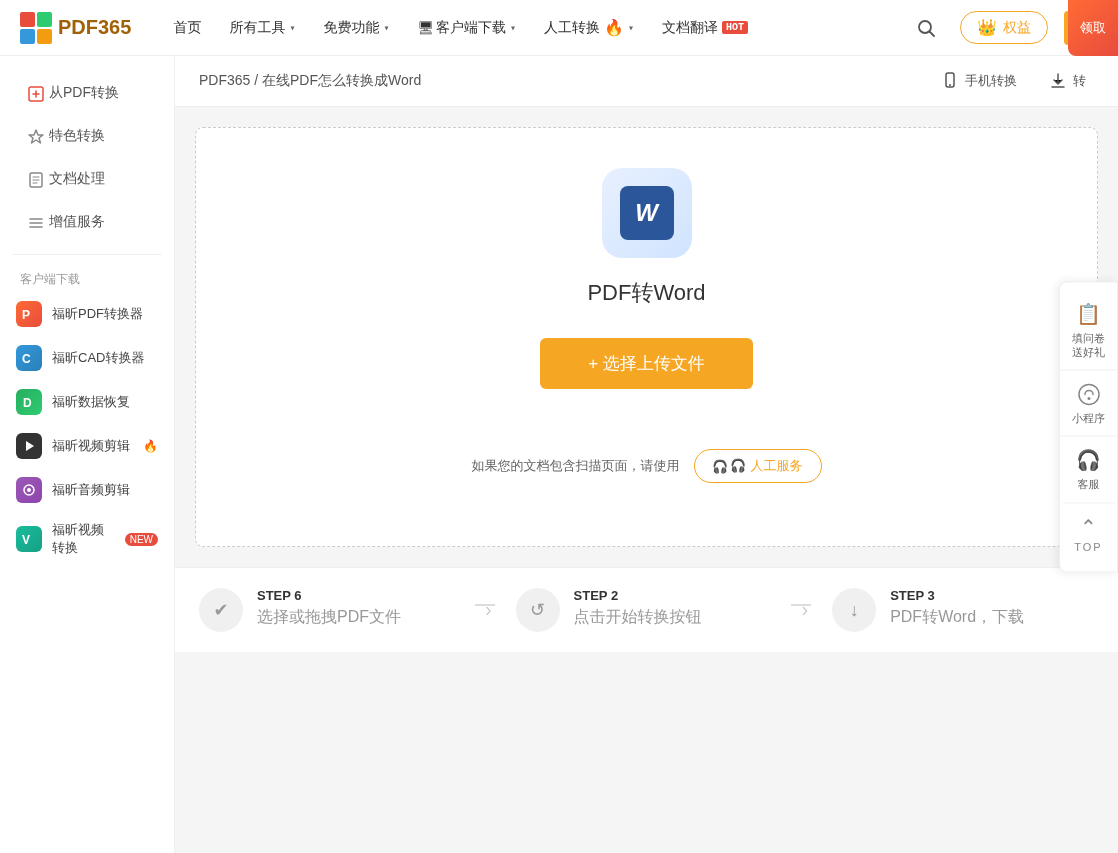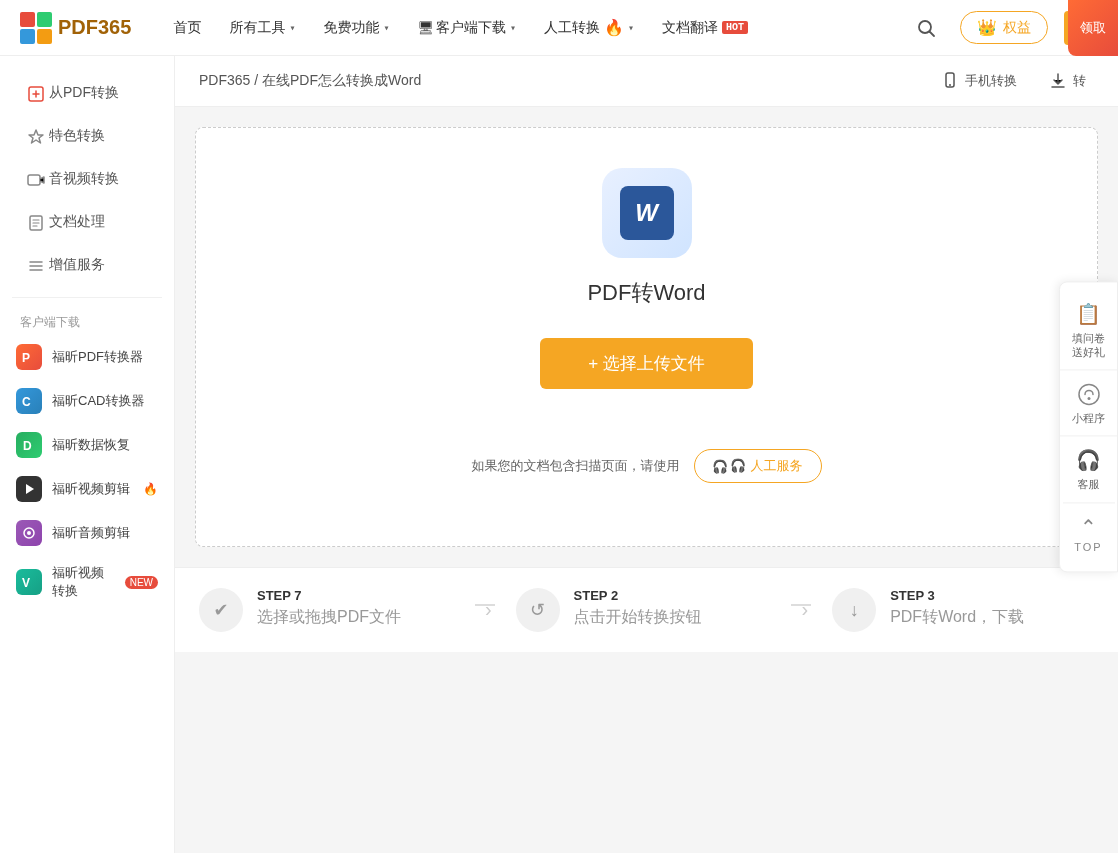--- a/index.html
+++ b/index.html
@@ -501,29 +501,20 @@
       </div>
       <span>从PDF转换</span>
     </div>
     <div class="sidebar-item">
       <div class="si-icon">
         <svg width="18" height="18" viewBox="0 0 18 18">
             <path d="M9 2l2 5h5l-4 3 1.5 5L9 12l-4.5 3L6 10 2 7h5z" fill="none" stroke="#888" stroke-width="1.5" stroke-linejoin="round"></path>
           </svg>
       </div>
       <span>特色转换</span>
-    </div>
-    <div class="sidebar-item">
-      <div class="si-icon">
-        <svg width="18" height="18" viewBox="0 0 18 18">
-            <rect x="1" y="4" width="12" height="10" rx="2" fill="none" stroke="#888" stroke-width="1.5"></rect>
-            <path d="M13 8l4-2v6l-4-2" stroke="#888" stroke-width="1.5" stroke-linejoin="round"></path>
-          </svg>
-      </div>
-      <span>音视频转换</span>
     </div>
     <div class="sidebar-item">
       <div class="si-icon">
         <svg width="18" height="18" viewBox="0 0 18 18">
             <rect x="3" y="2" width="12" height="14" rx="1.5" fill="none" stroke="#888" stroke-width="1.5"></rect>
             <path d="M6 6h6M6 9h6M6 12h4" stroke="#888" stroke-width="1.2" stroke-linecap="round"></path>
           </svg>
       </div>
       <span>文档处理</span>
     </div>
@@ -628,21 +619,21 @@
           <span>🎧</span>
           <span style="margin-left: -4px;">🎧 人工服务</span>
         </button>
       </div>
     </div>
 
     <div class="steps-bar">
       <div class="step-item">
         <div class="step-arrow">✔</div>
         <div class="step-text">
-          <div class="step-label">STEP 7</div>
+          <div class="step-label">STEP 6</div>
           <div class="step-desc">选择或拖拽PDF文件</div>
         </div>
       </div>
       <div style="color:#ccc;font-size:20px;margin-top:10px;">›</div>
       <div class="step-item">
         <div class="step-arrow">↺</div>
         <div class="step-text">
           <div class="step-label">STEP 2</div>
           <div class="step-desc">点击开始转换按钮</div>
         </div>

